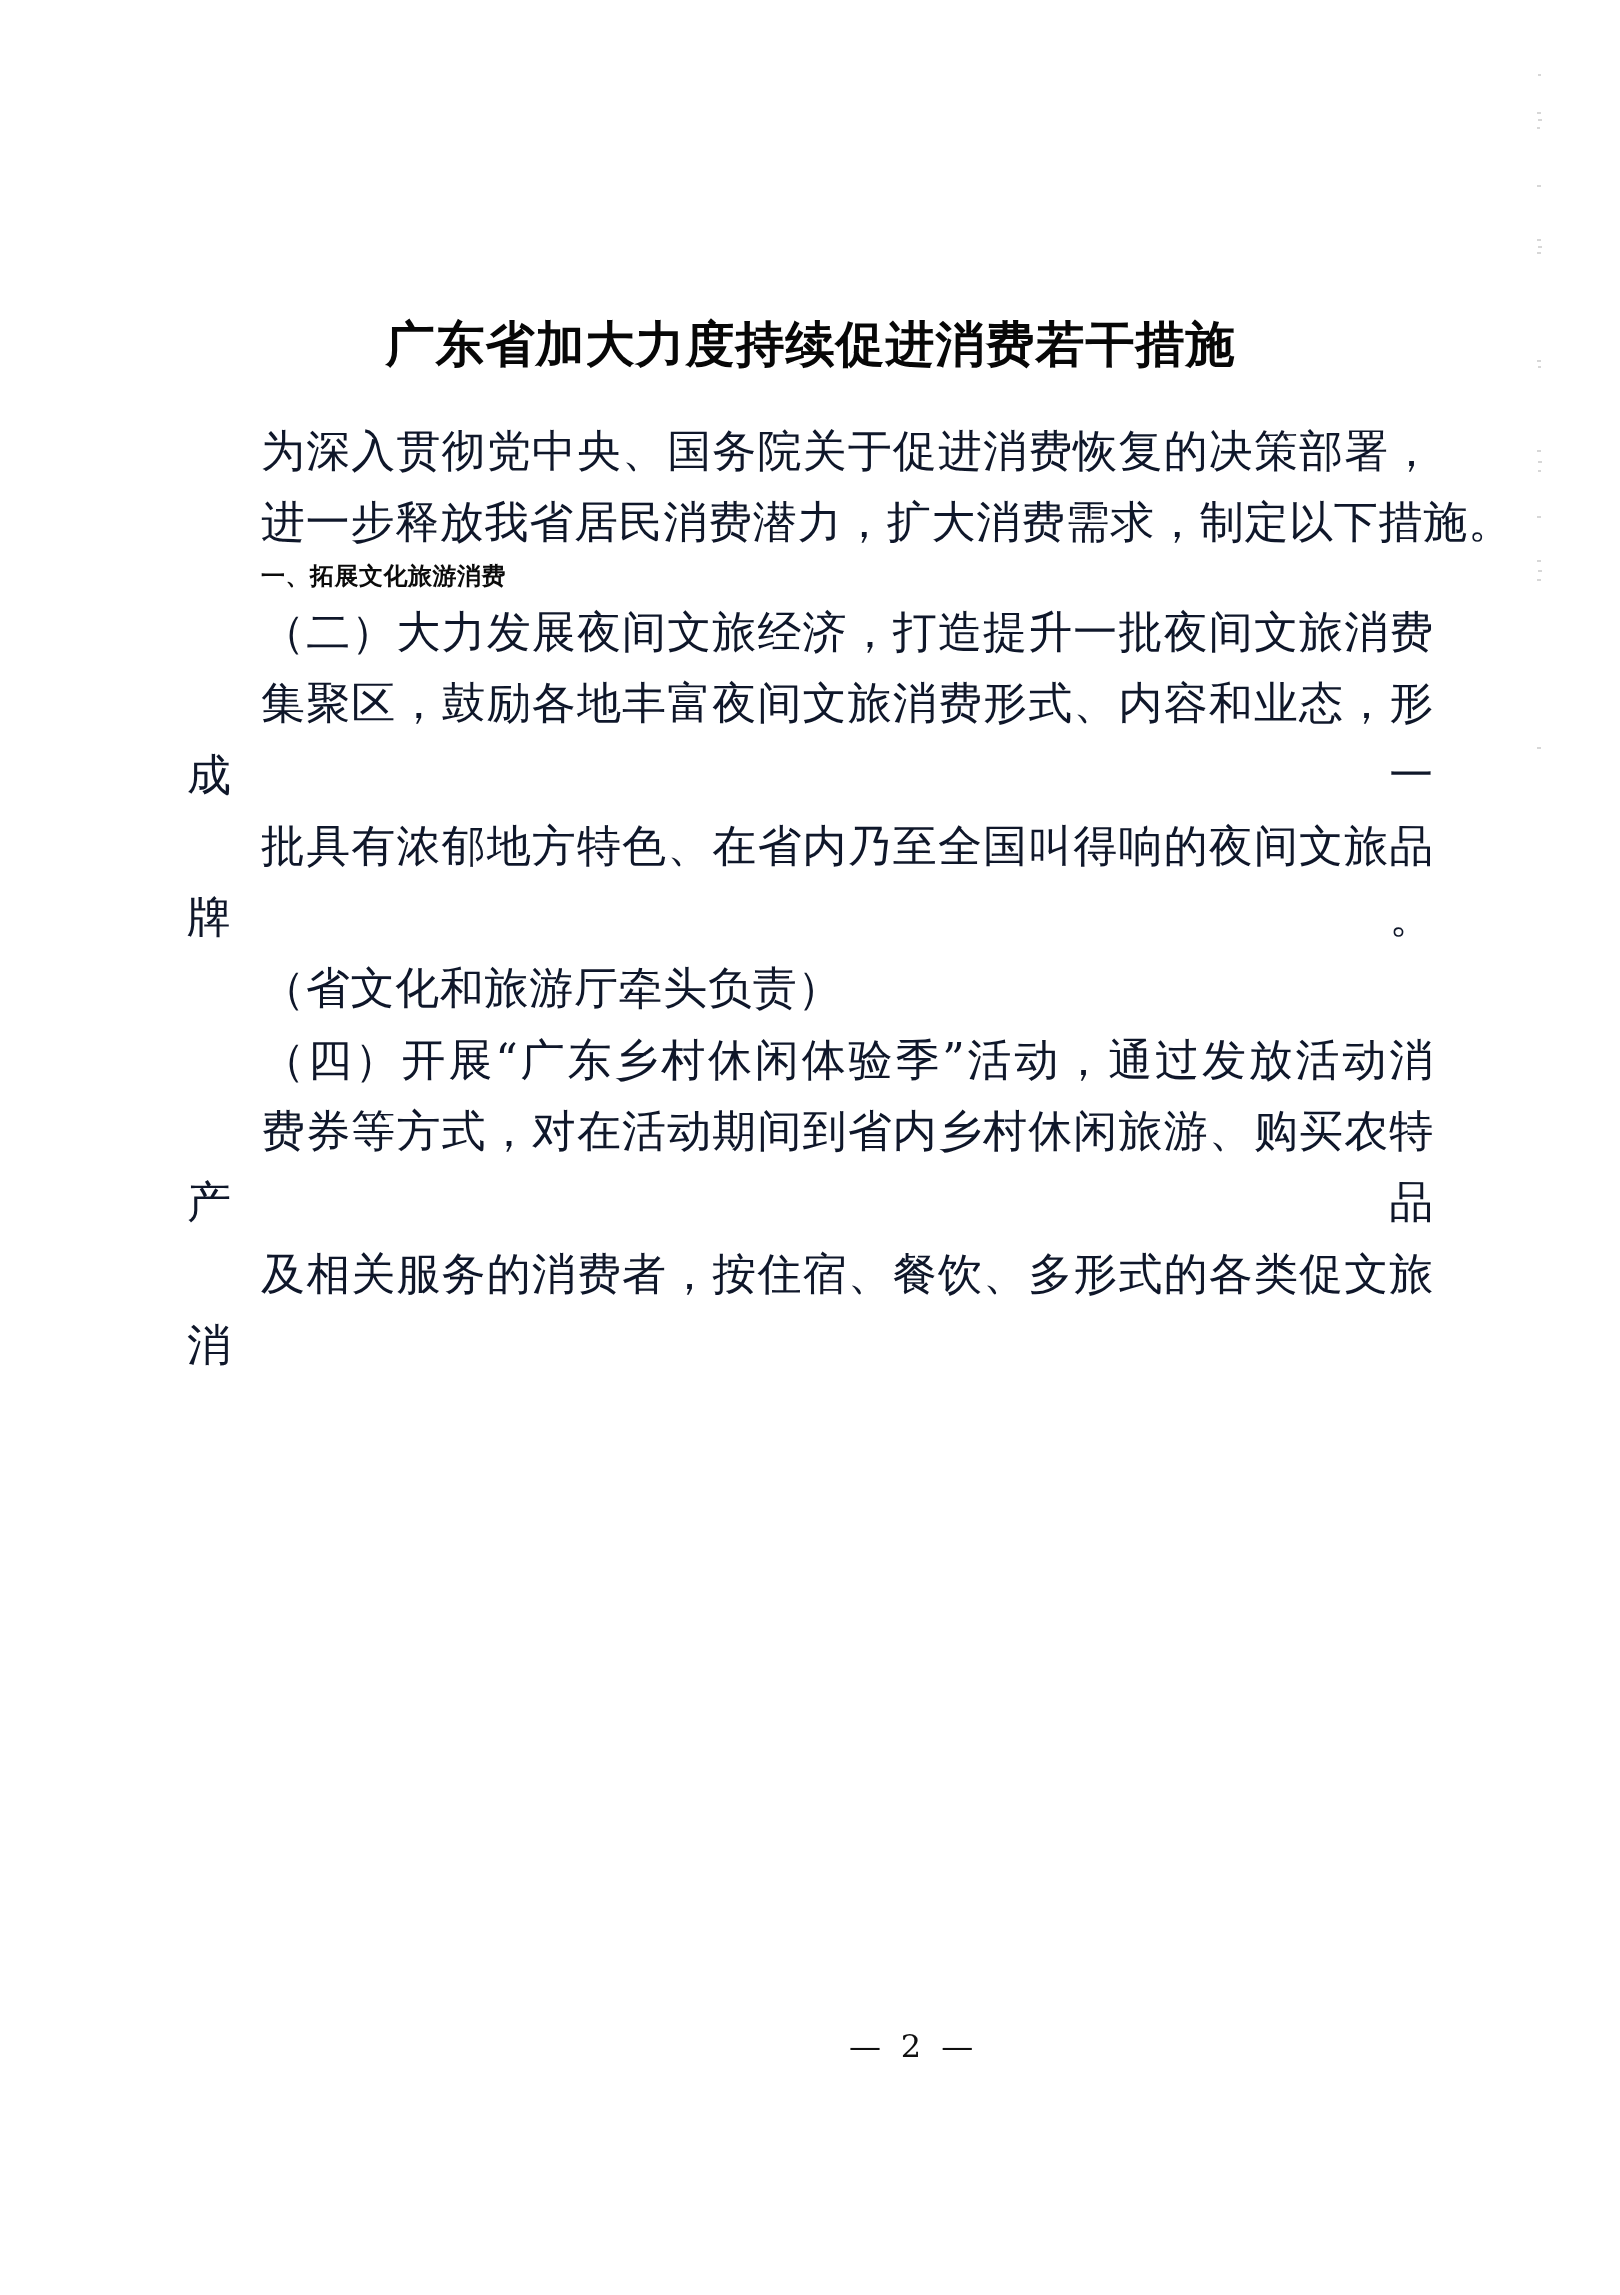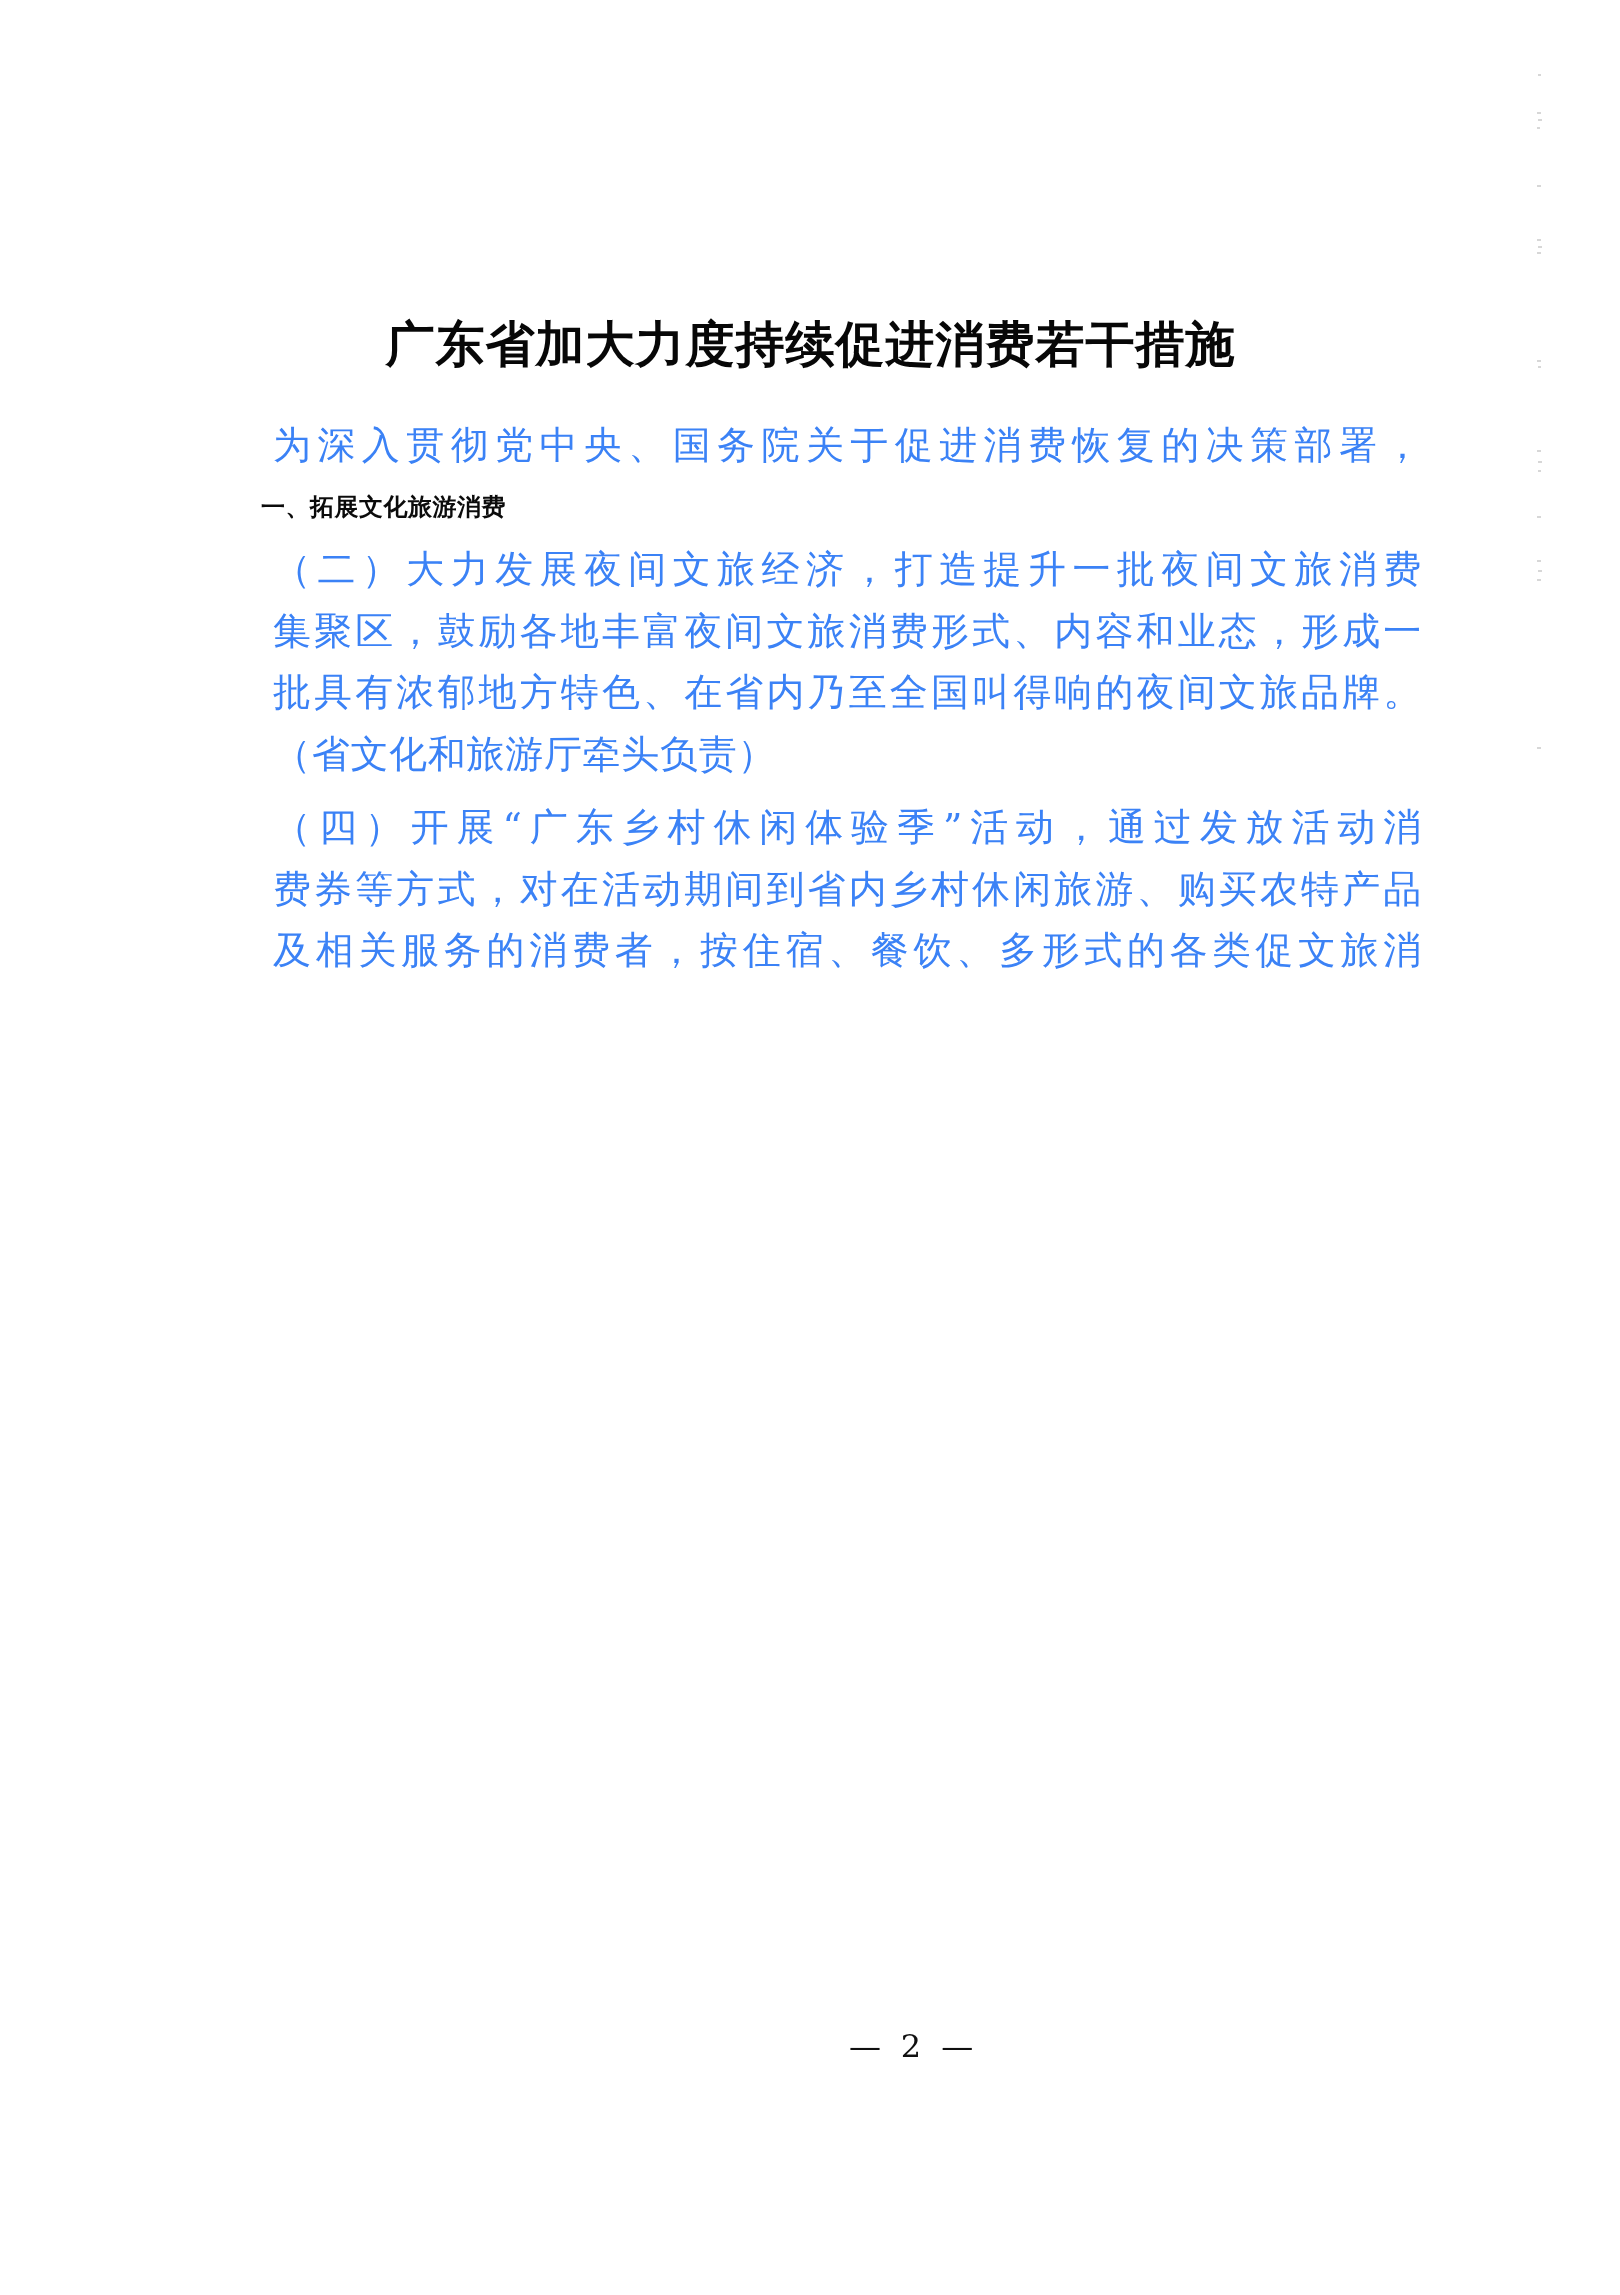--- a/index.html
+++ b/index.html
@@ -55,27 +55,27 @@
     line-height: 1.62;
     letter-spacing: 0.5px;
     text-indent: 74px;
     margin: 0;
     color: #0b0b0b;
   }
 
   
   .para {
     font-family: "DejaVu Serif", "Liberation Serif", serif;
-    font-size: 38px;
+    font-size: 44px;
     line-height: 1.62;
     letter-spacing: 0.7px;
-    margin: 12px;
+    margin: 0;
     text-align: justify;
     text-justify: inter-character;
-    color: #3b82f6;
+    color: #0f172a;
   }
   .para.indent {
     text-indent: 74px;
   }
   
   .para > .line {
     display: block;
     white-space: nowrap;
   }
   .para > .line.justify {
@@ -118,20 +118,21 @@
 
 <div id="page-sheet">
 
   <div id="doc-body">
 
     <h1 id="doc-title">广东省加大力度持续促进消费若干措施</h1>
 
     <div class="block">
       <p class="para indent">
         <span class="line justify">为深入贯彻党中央、国务院关于促进消费恢复的决策部署，</span>
+        <span class="line">进一步释放我省居民消费潜力，扩大消费需求，制定以下措施。</span>
       </p>
     </div>
 
     <div class="block">
       <p class="section-heading">一、拓展文化旅游消费</p>
     </div>
 
 
     <div class="block">
       <p class="para indent">

